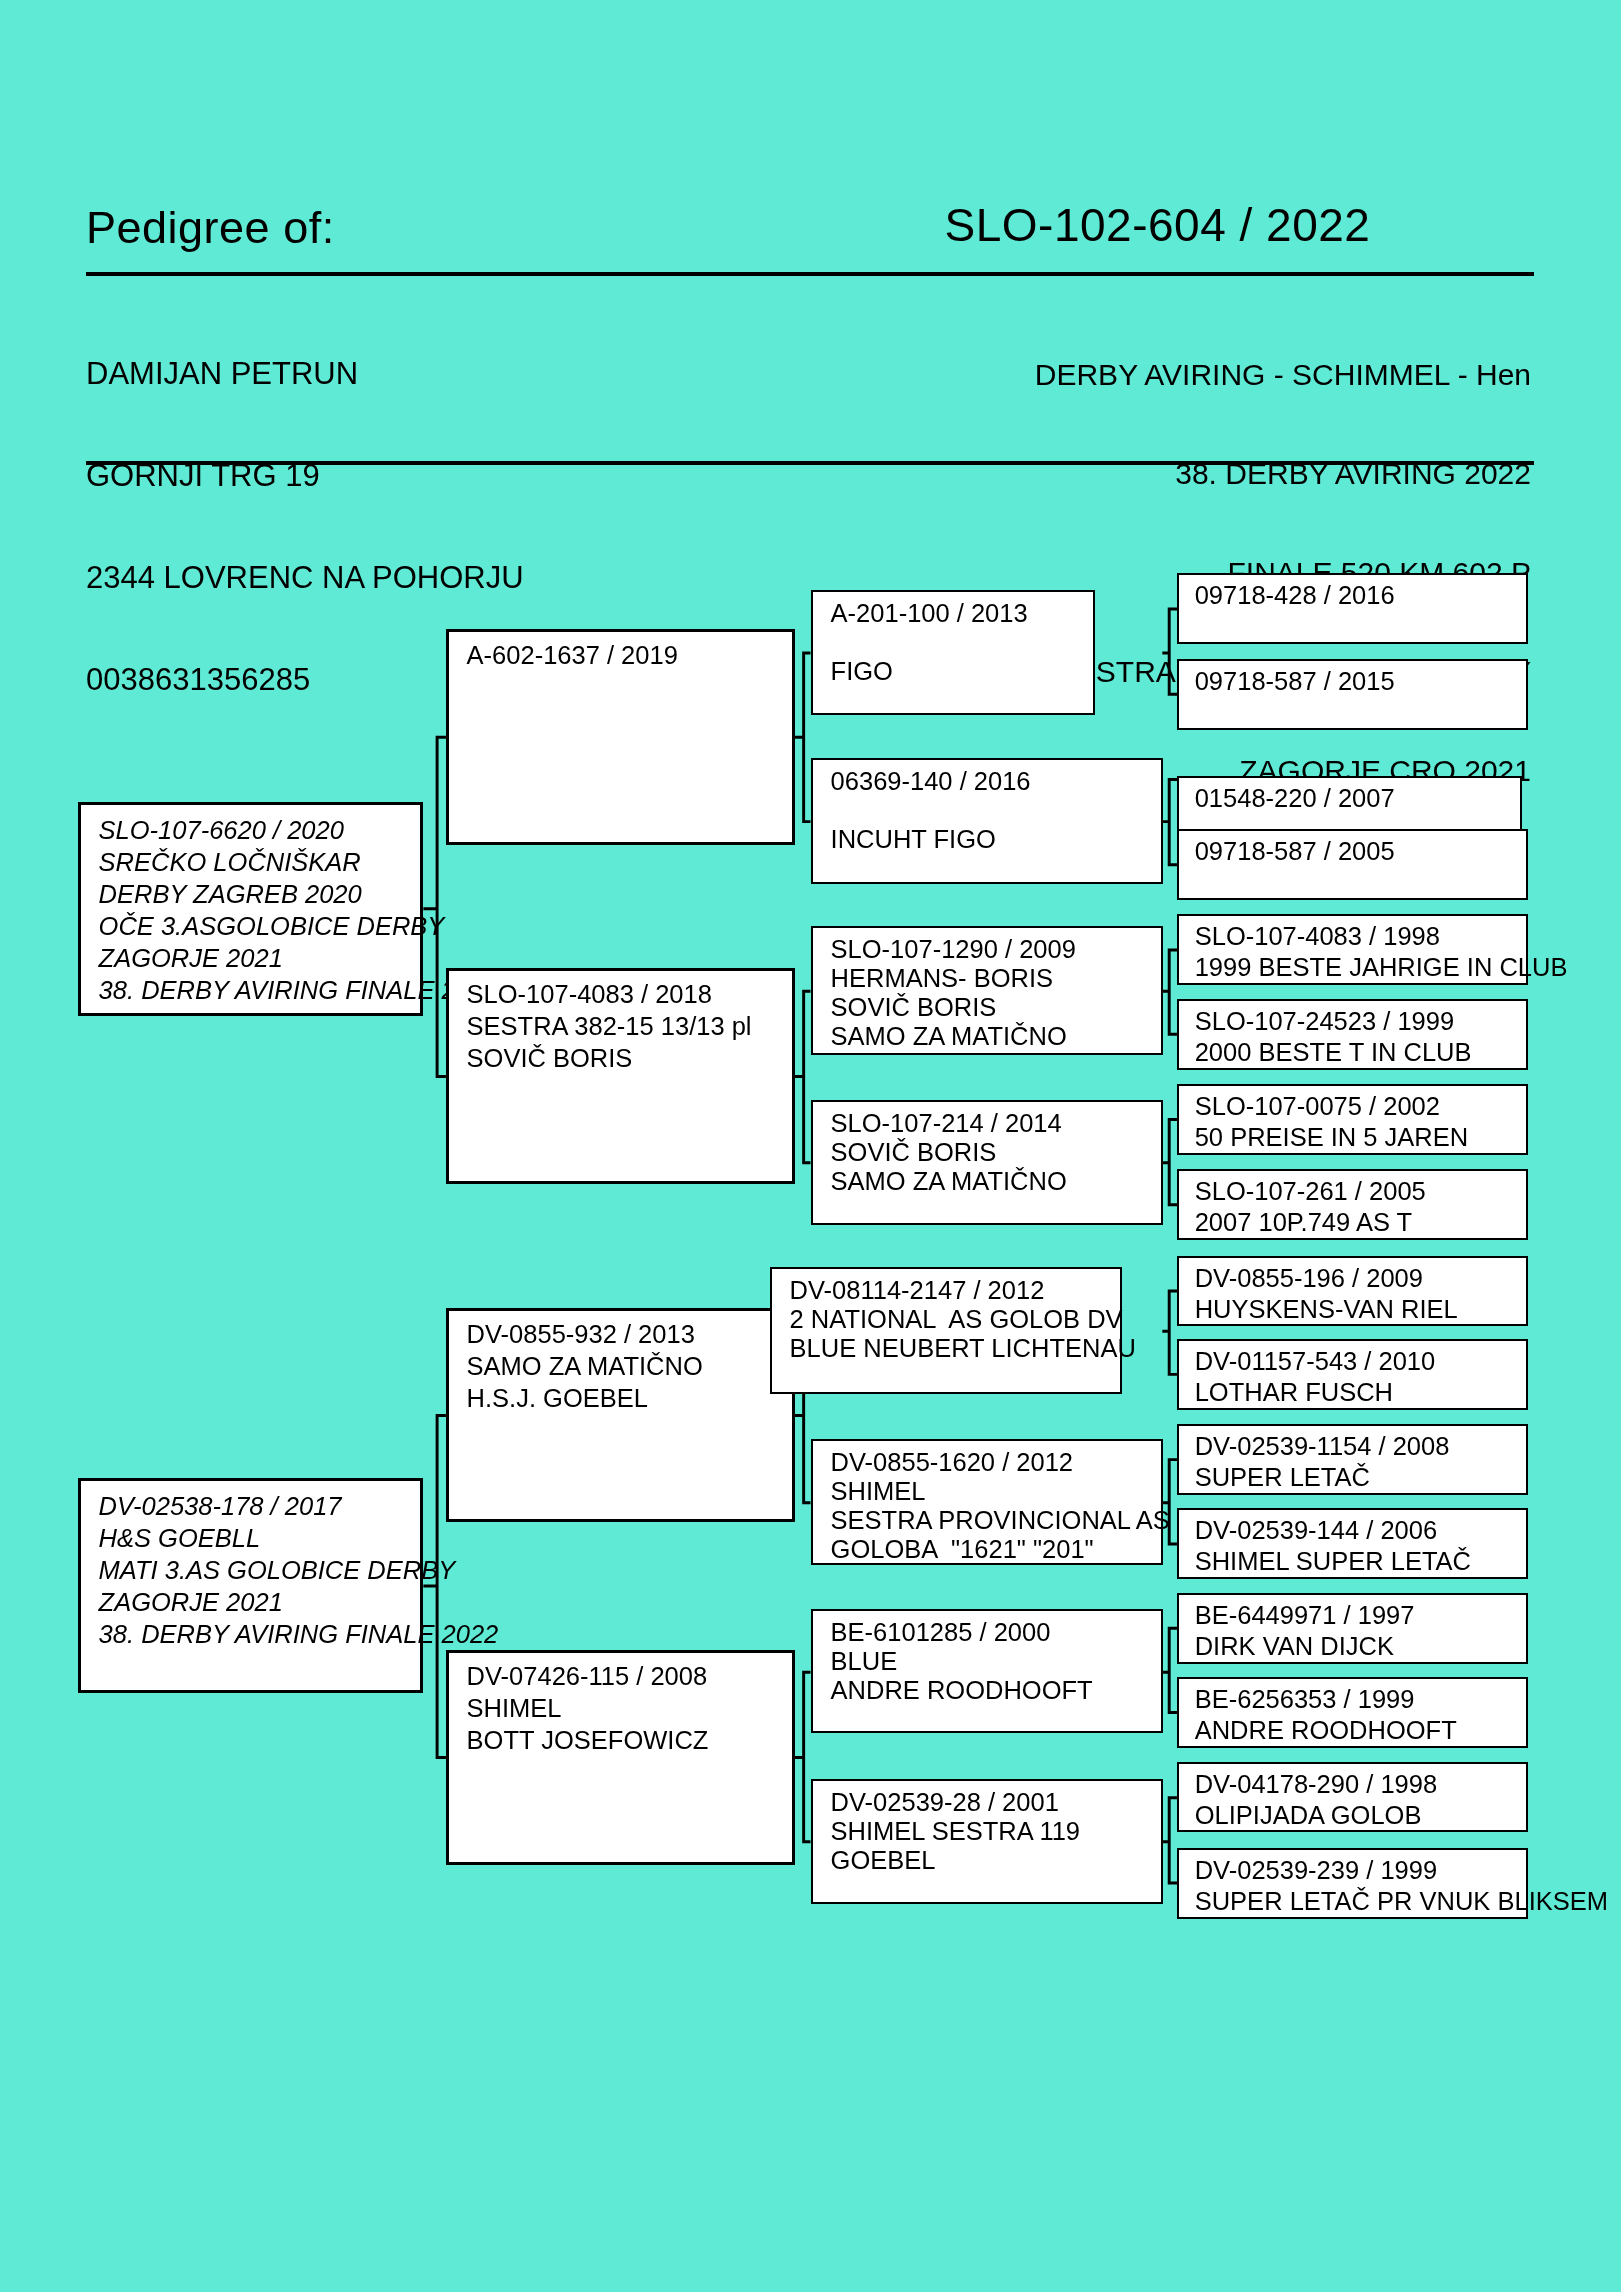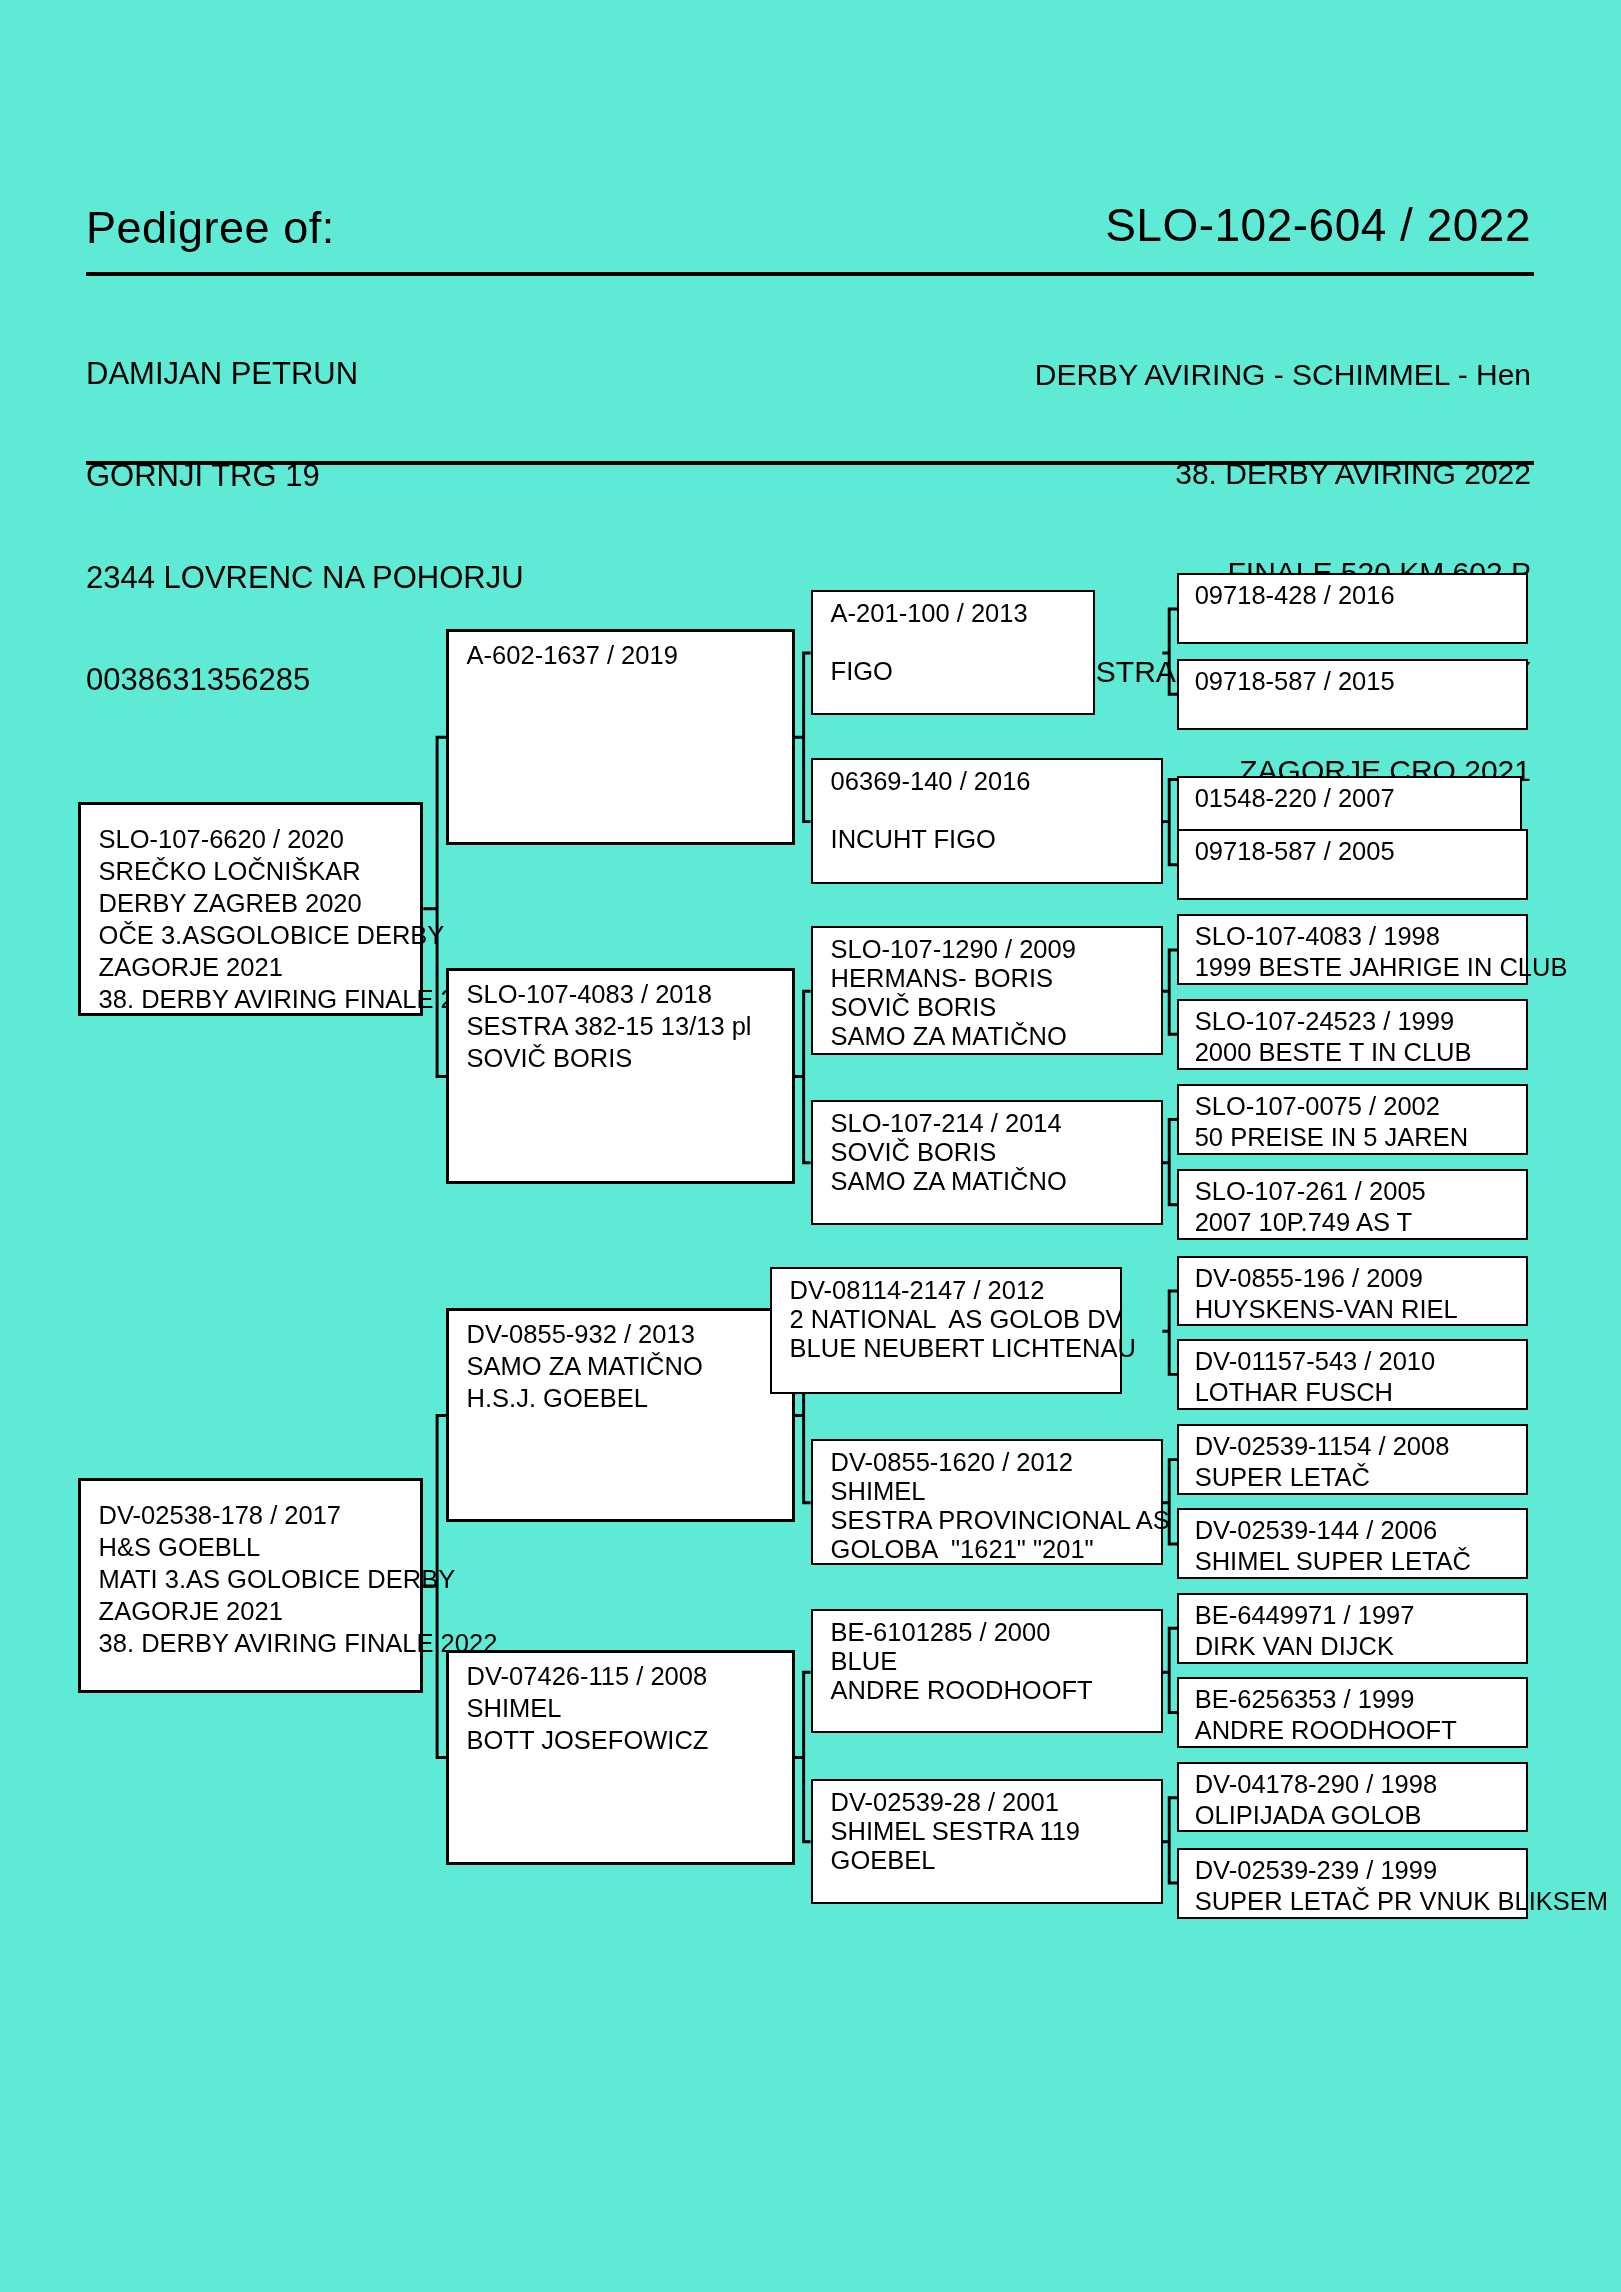--- a/index.html
+++ b/index.html
@@ -11,21 +11,21 @@
     color:#000;
     overflow:hidden;
   }
   .abs{position:absolute;}
   .page-title{
     left:86px;top:202px;
     font-size:45px;letter-spacing:0.5px;
   }
   .ring-number{
     left:784px;top:198px;width:747px;
-    font-size:46px;text-align:right;letter-spacing:0.5px;
+    font-size:46px;text-align:center;letter-spacing:0.5px;
   }
   .rule{
     left:86px;width:1448px;height:3.9px;background:#000;
   }
   .rule-top{top:272px;}
   .rule-bottom{top:461px;}
   .owner-block{
     left:86px;top:289px;
     font-size:31px;line-height:34px;white-space:pre;
   }
@@ -35,21 +35,21 @@
   }
   .box{
     position:absolute;
     border:2.9px solid #000;
     background:#fff;
     box-sizing:border-box;
   }
   .g1,.g2{border-width:3.9px;}
   .bl{white-space:pre;overflow:visible;}
   .g1 .bl{font-size:25.5px;line-height:32px;min-height:32px;margin-left:17.6px;}
-  .g1{padding-top:18px;}
+  .g1{padding-top:9px;font-style:italic;}
   .g2 .bl{font-size:25.5px;line-height:32px;min-height:32px;margin-left:17.6px;}
   .g2{padding-top:6.9px;}
   .g3 .bl{font-size:25.5px;line-height:29px;min-height:29px;margin-left:17.6px;}
   .g3{padding-top:6.9px;}
   .g4 .bl{font-size:25.5px;line-height:31px;min-height:31px;margin-left:15.7px;}
   .g4{padding-top:4.9px;}
   .connectors{left:0;top:0;pointer-events:none;}
 </style>
 </head>
 <body>

